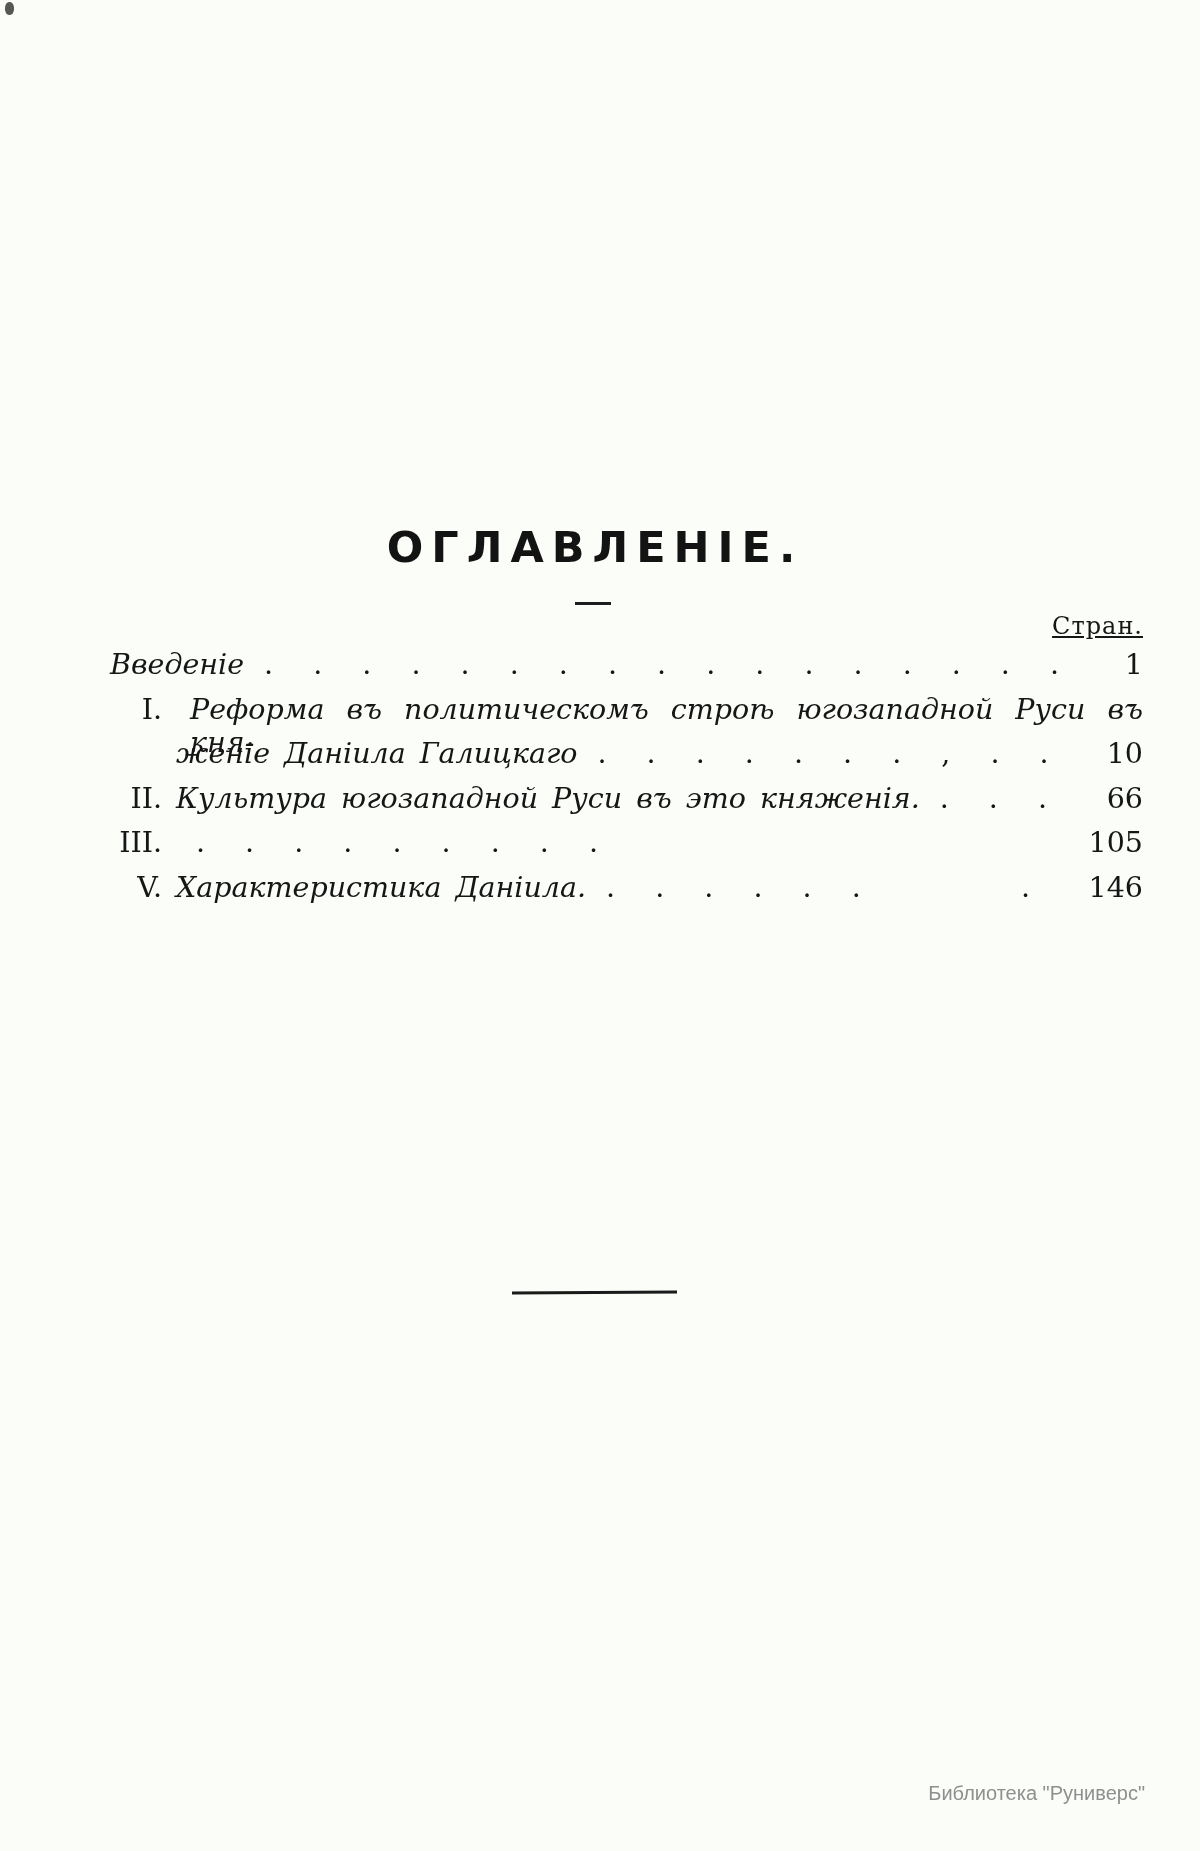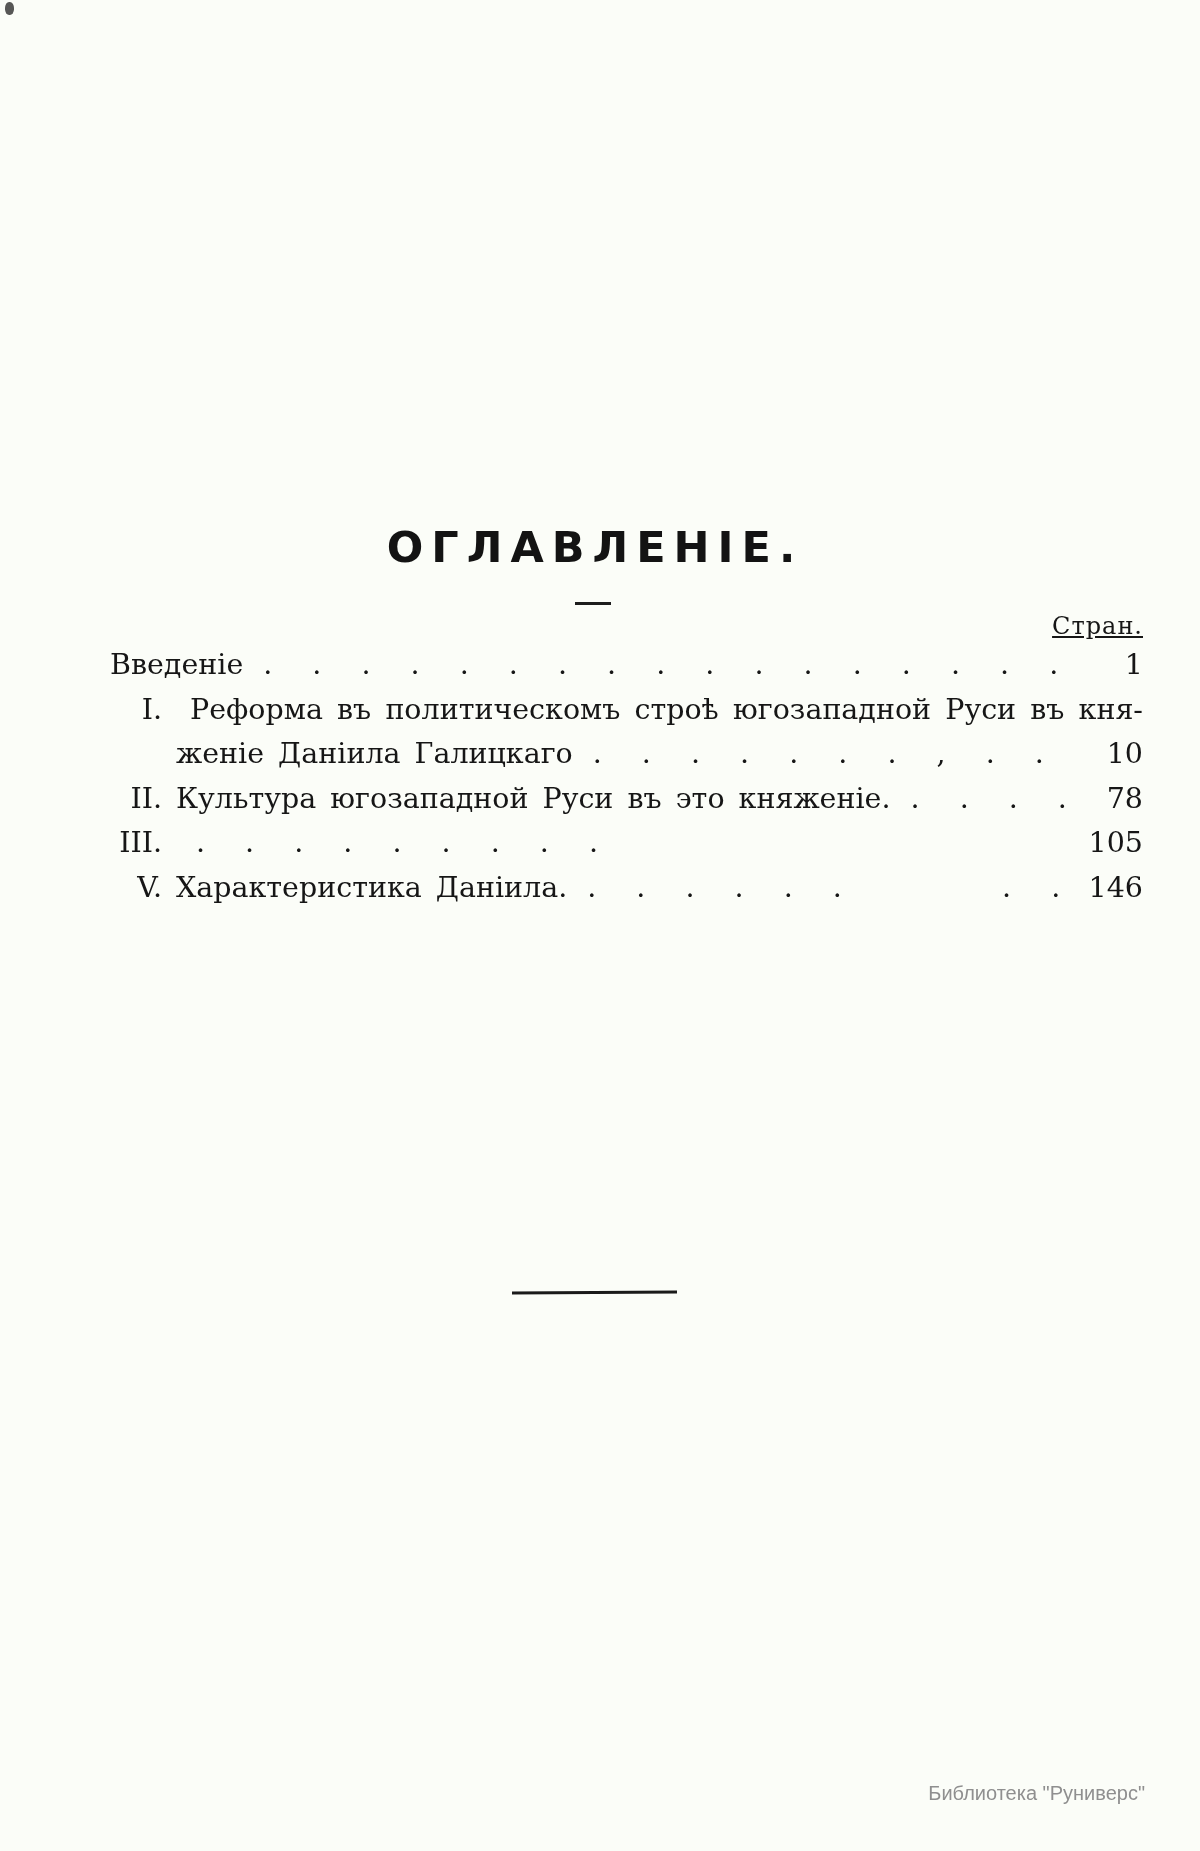--- a/index.html
+++ b/index.html
@@ -57,20 +57,21 @@
   .num {
     flex: none;
     width: 52px;
     padding-right: 14px;
     text-align: right;
   }
   .text {
     flex: none;
     word-spacing: 5px;
     white-space: pre;
+    font-style: italic;
   }
   .leader {
     flex: 1 1 auto;
     overflow: hidden;
     white-space: pre;
     word-spacing: 31px;
     padding-left: 20px;
   }
   .pagenum {
     flex: none;
@@ -142,23 +143,23 @@
 
     <div class="row">
       <span class="num"></span>
       <span class="text">женіе Даніила Галицкаго</span>
       <span class="leader">. . . . . . . , . .</span>
       <span class="pagenum">10</span>
     </div>
 
     <div class="row">
       <span class="num">II.</span>
-      <span class="text">Культура югозападной Руси въ это княженіе.</span>
+      <span class="text">Культура югозападной Руси въ это княженія.</span>
       <span class="leader">. . . . . .</span>
-      <span class="pagenum">78</span>
+      <span class="pagenum">66</span>
     </div>
 
     <div class="row">
       <span class="num">III.</span>
       <span class="leader">. . . . . . . . .</span>
       <span class="pagenum">105</span>
     </div>
 
 
 

